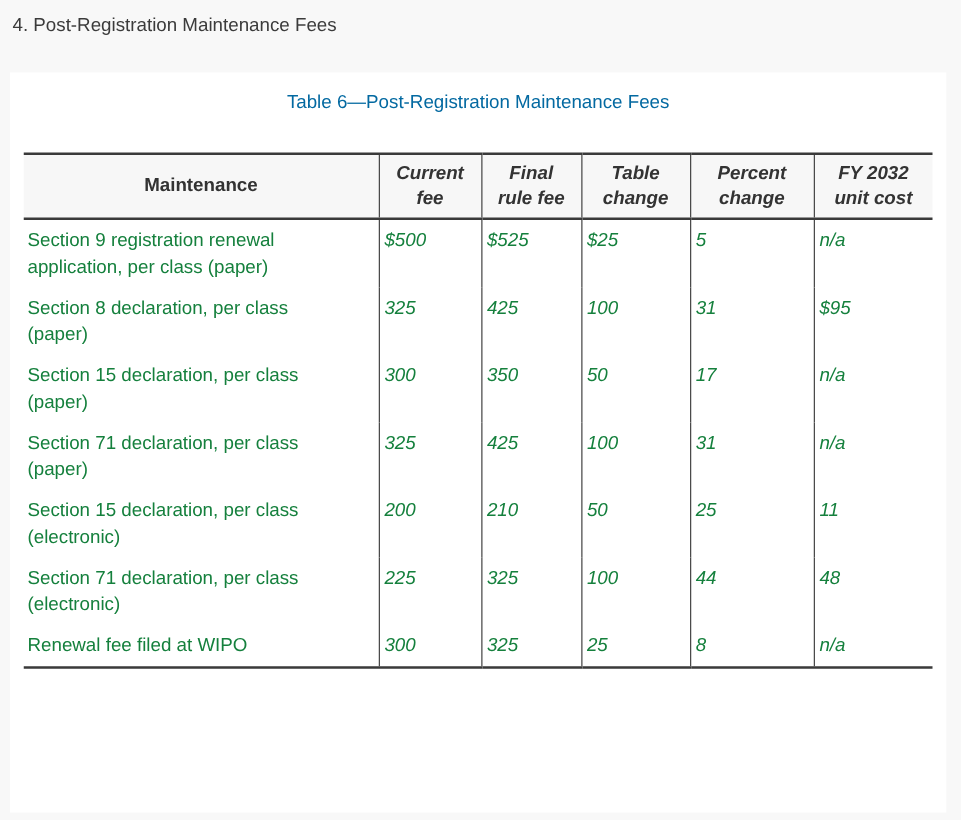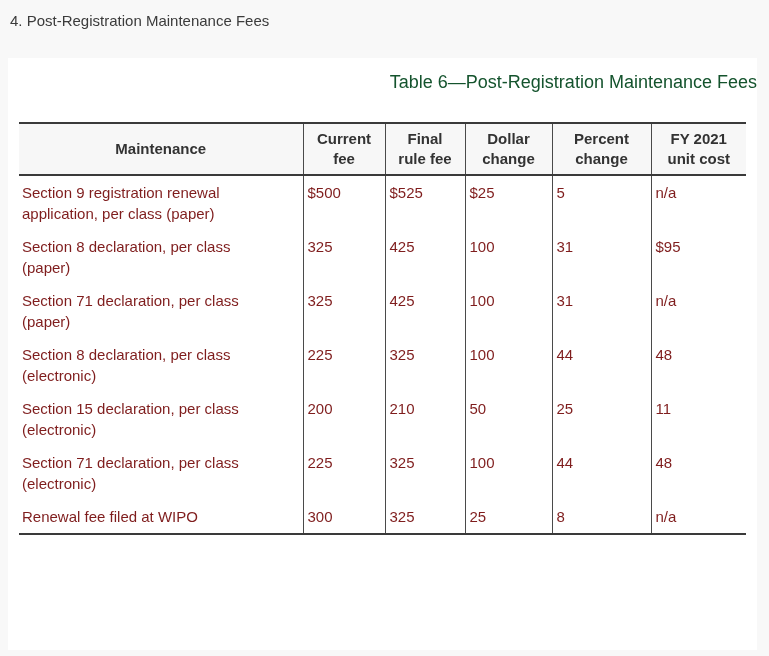--- a/index.html
+++ b/index.html
@@ -30,25 +30,25 @@
   }
   .card {
     position: absolute;
     left: 8px;
     top: 58px;
     width: 749px;
     height: 592px;
     background: #ffffff;
   }
   .table-title {
-    text-align: right;
-    font-size: 18px;
+    text-align: center;
+    font-size: 15px;
     line-height: 18px;
     padding-top: 15px;
-    color: #14532d;
+    color: #0369a1;
   }
   table.fees {
     border-collapse: collapse;
     table-layout: fixed;
     margin: 31px 0 0 11px;
     width: 727px;
     font-size: 15px;
   }
   table.fees col.c-desc    { width: 284px; }
   table.fees col.c-current { width: 82px; }
@@ -69,27 +69,28 @@
     text-align: center;
     color: #333333;
     height: 51px;
   }
   table.fees thead th .hline { display: block; }
   table.fees thead th .hline:empty { display: none; }
 
   table.fees th + th,
   table.fees td + td {
     border-left: 1px solid #4a4a4a;
+    font-style: italic;
   }
 
   table.fees tbody td {
     vertical-align: top;
     padding: 6px 8px 6px 4px;
     line-height: 21px;
-    color: #7f1d1d;
+    color: #15803d;
   }
   table.fees tbody td.desc {
     text-align: left;
     padding-left: 3px;
     padding-right: 36px;
   }
   table.fees tbody td.num {
   }
   table.fees tbody tr:last-child td {
     border-bottom: 2px solid #3a3a3a;
@@ -124,29 +125,29 @@
           </th>
           <th>
             <span class="hline">Current</span>
             <span class="hline">fee</span>
           </th>
           <th>
             <span class="hline">Final</span>
             <span class="hline">rule fee</span>
           </th>
           <th>
-            <span class="hline">Dollar</span>
+            <span class="hline">Table</span>
             <span class="hline">change</span>
           </th>
           <th>
             <span class="hline">Percent</span>
             <span class="hline">change</span>
           </th>
           <th>
-            <span class="hline">FY 2021</span>
+            <span class="hline">FY 2032</span>
             <span class="hline">unit cost</span>
           </th>
         </tr>
       </thead>
       <tbody>
         <tr>
           <td class="desc">Section 9 registration renewal application, per class (paper)</td>
           <td class="num">$500</td>
           <td class="num">$525</td>
           <td class="num">$25</td>
@@ -155,34 +156,34 @@
         </tr>
         <tr>
           <td class="desc">Section 8 declaration, per class (paper)</td>
           <td class="num">325</td>
           <td class="num">425</td>
           <td class="num">100</td>
           <td class="num">31</td>
           <td class="num">$95</td>
         </tr>
         <tr>
+          <td class="desc">Section 15 declaration, per class (paper)</td>
+          <td class="num">300</td>
+          <td class="num">350</td>
+          <td class="num">50</td>
+          <td class="num">17</td>
+          <td class="num">n/a</td>
+        </tr>
+        <tr>
           <td class="desc">Section 71 declaration, per class (paper)</td>
           <td class="num">325</td>
           <td class="num">425</td>
           <td class="num">100</td>
           <td class="num">31</td>
           <td class="num">n/a</td>
-        </tr>
-        <tr>
-          <td class="desc">Section 8 declaration, per class (electronic)</td>
-          <td class="num">225</td>
-          <td class="num">325</td>
-          <td class="num">100</td>
-          <td class="num">44</td>
-          <td class="num">48</td>
         </tr>
         <tr>
           <td class="desc">Section 15 declaration, per class (electronic)</td>
           <td class="num">200</td>
           <td class="num">210</td>
           <td class="num">50</td>
           <td class="num">25</td>
           <td class="num">11</td>
         </tr>
         <tr>

